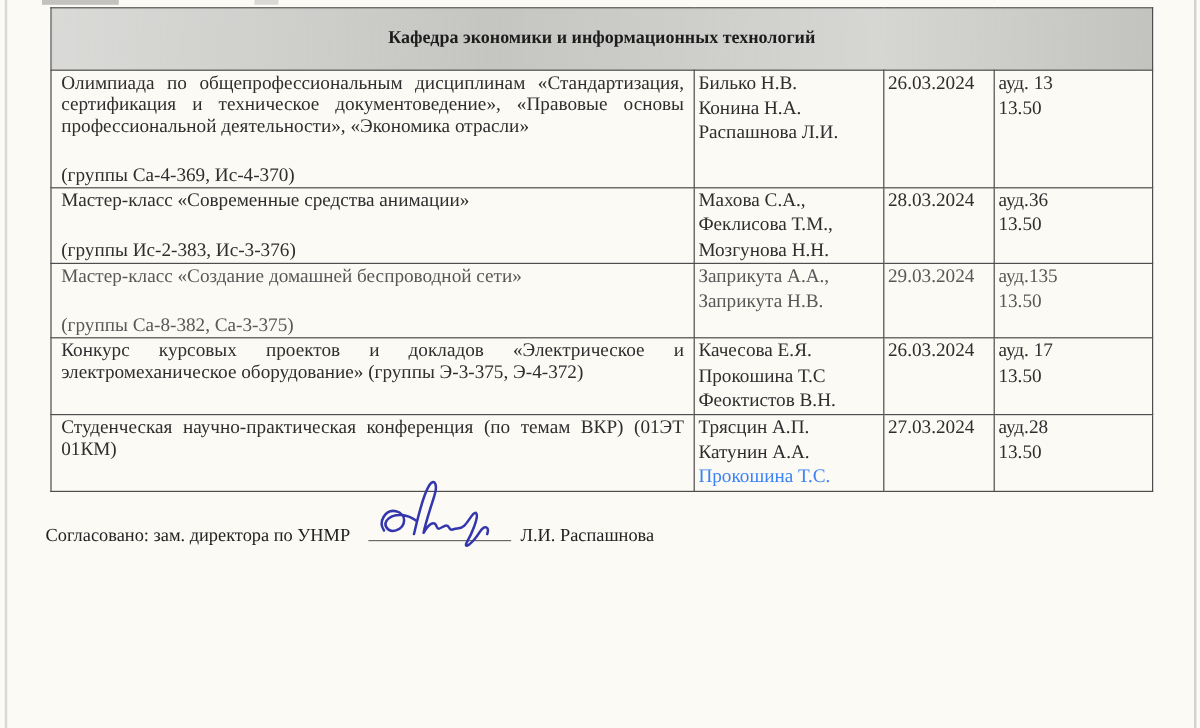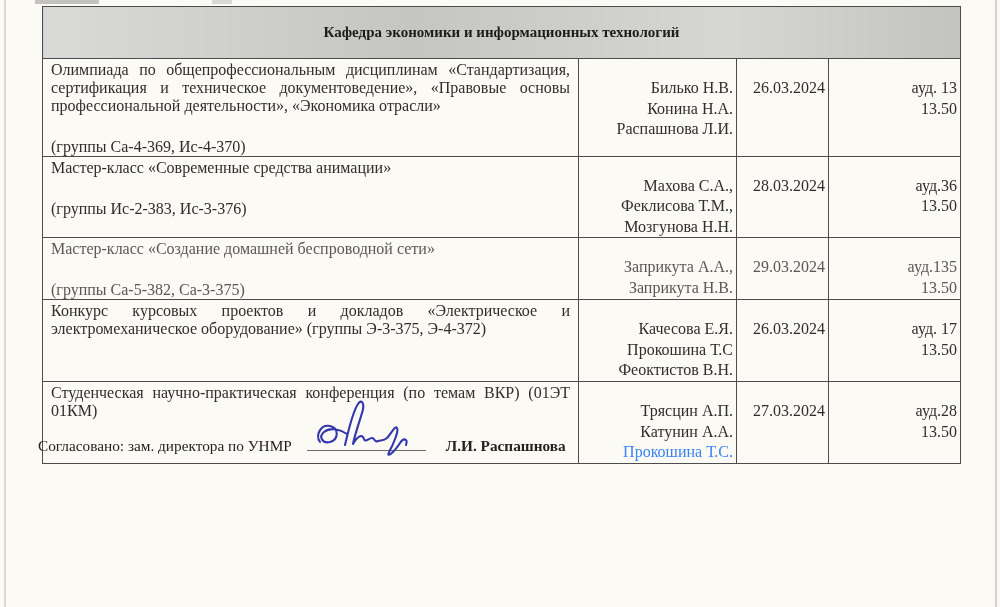--- a/index.html
+++ b/index.html
@@ -52,24 +52,24 @@
     font-size: 15px;
     color: #1c1c1c;
     height: 19px;
     line-height: 19px;
     padding: 16px;
   }
   td.c-event { padding: 2px 8px 0 8px; line-height: 17.9px; }
   .event-text  { text-align: justify; }
   .event-groups{ text-align: left; margin-top: 23px; }
   td.c-people, td.c-date, td.c-room {
-    text-align: right;
+    text-align: left;
     white-space: pre-line;
     line-height: 20.6px;
-    padding: 19px 3px 0 3px;
+    padding: 1px 3px 0 3px;
     font-family: Liberation Serif, serif;
   }
   .faded-name { display: block; color: #3b82f6; }
   tr.ink-light td, tr.ink-light .event-text, tr.ink-light .event-groups { color: #585858; }
 
   tr.r-h70 td { height: 70px; }
   tr.r-h59 td { height: 59px; }
   tr.r-h41 td { height: 41px; }
   tr.r-h60 td { height: 60px; }
   tr.r-h56 td { height: 56px; }
@@ -81,21 +81,21 @@
     white-space: nowrap;
   }
   .approval-label { display: inline-block; }
   .signature-line {
     display: inline-block;
     width: 119px;
     border-bottom: 1px solid #6a6a6a;
     margin-left: 15px;
     height: 14px;
   }
-  .approver-name { display: inline-block; margin-left: 20px; font-weight: bold; }
+  .approver-name { display: inline-block; margin-left: 8px; }
 
   .signature-scribble {
     position: absolute; left: 314px; top: 396px;
     width: 112px; height: 64px;
   }
   .signature-scribble svg { width: 100%; height: 100%; }
 </style>
 </head>
 <body>
 
@@ -139,21 +139,21 @@
 Феклисова Т.М.,
 Мозгунова Н.Н.</td>
     <td class="c-date">28.03.2024</td>
     <td class="c-room">ауд.36
 13.50</td>
   </tr>
 
   <tr class="r-h41 ink-light">
     <td class="c-event">
       <div class="event-text">Мастер-класс «Создание домашней беспроводной сети»</div>
-      <div class="event-groups">(группы Са-5-382, Са-3-375)</div>
+      <div class="event-groups">(группы Са-8-382, Са-3-375)</div>
     </td>
     <td class="c-people">Заприкута А.А.,
 Заприкута Н.В.</td>
     <td class="c-date">29.03.2024</td>
     <td class="c-room">ауд.135
 13.50</td>
   </tr>
 
 
   <tr class="r-h60">

